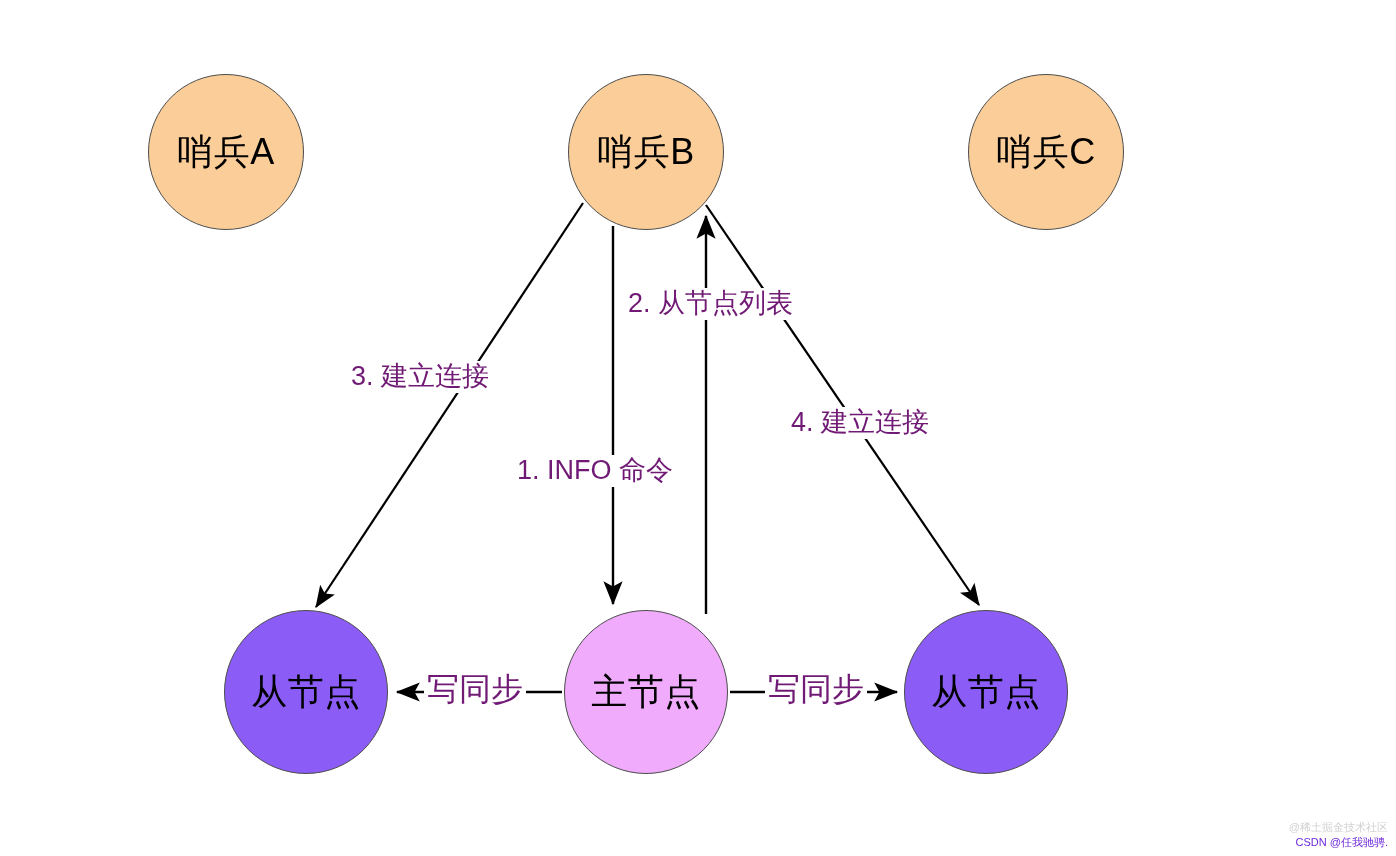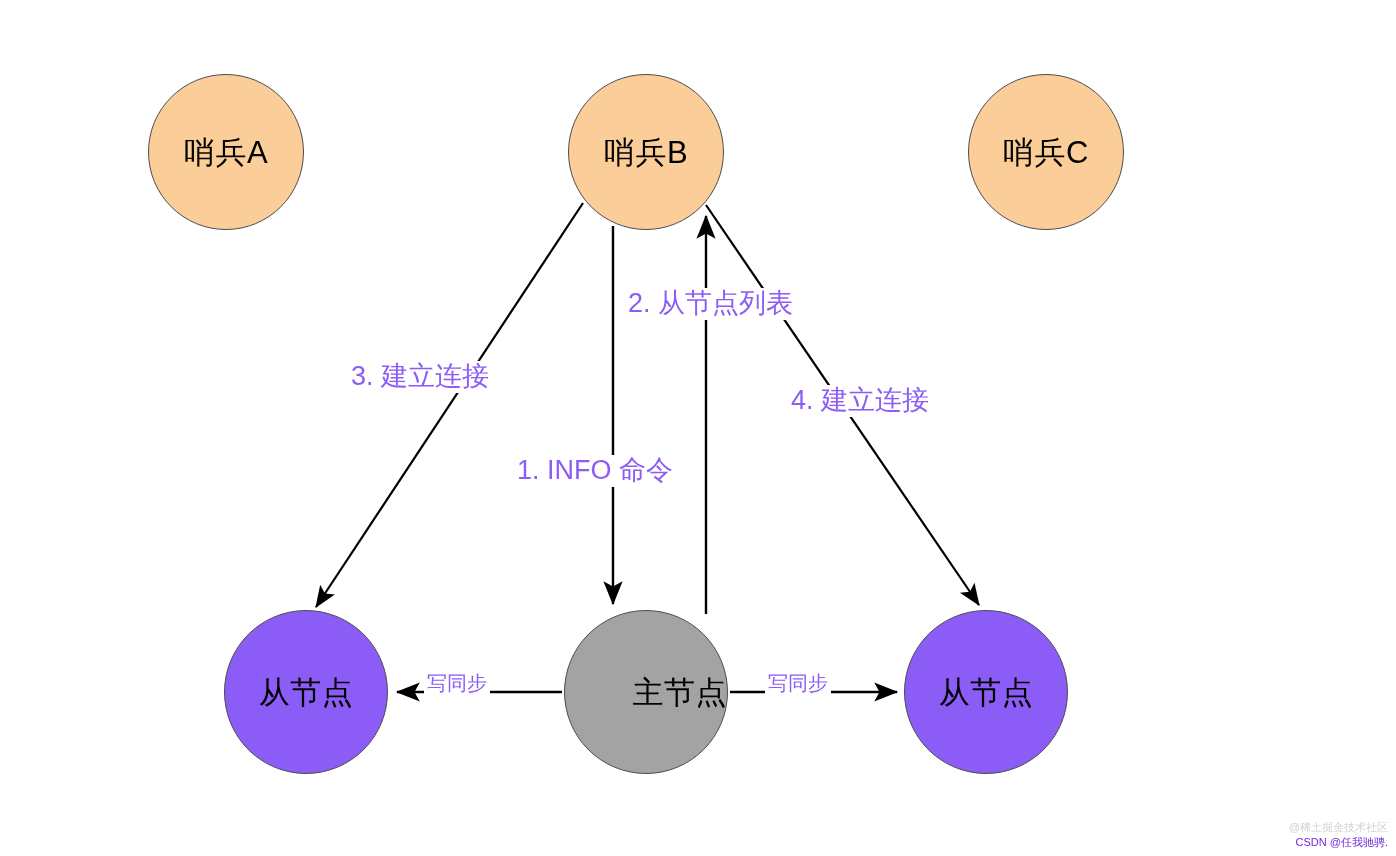--- a/index.html
+++ b/index.html
@@ -36,40 +36,39 @@
     color: #000000;
     line-height: 1;
   }
   .node-sentinel {
     background: #fbcd99;
   }
   .node-replica {
     background: #8b5cf6;
   }
   .node-master {
-    background: #a3a3a3;
-    justify-content: flex-end;
+    background: #f0abfc;
   }
   .node-label {
-    font-size: 31px;
+    font-size: 36px;
     letter-spacing: 0.5px;
     color: #000;
   }
   .edge-label {
     position: absolute;
     background: #ffffff;
-    color: #8b5cf6;
+    color: #701a75;
     font-size: 27px;
     line-height: 1.1;
     white-space: nowrap;
     padding: 1px 4px;
     box-sizing: border-box;
   }
   .edge-label.small {
-    font-size: 20px;
+    font-size: 32px;
     padding: 1px 3px;
   }
   .watermark {
     position: absolute;
     right: 8px;
     bottom: 6px;
     text-align: right;
     color: #d2d2d2;
     font-size: 11px;
     line-height: 1.35;
@@ -128,21 +127,21 @@
   <div class="node node-replica" style="left:904px; top:610px; width:164px; height:164px;">
     <span class="node-label">从节点</span>
   </div>
 
   <div class="edge-label" style="left:489px; top:455px;margin-left:24px;">1. INFO 命令</div>
 
   <div class="edge-label" style="left:624px; top:288px;">2. 从节点列表</div>
 
   <div class="edge-label" style="left:347px; top:361px;">3. 建立连接</div>
 
-  <div class="edge-label" style="left:787px; top:385px;">4. 建立连接</div>
+  <div class="edge-label" style="left:787px; top:407px;">4. 建立连接</div>
 
   <div class="edge-label small" style="left:424px; top:671px;">写同步</div>
 
   <div class="edge-label small" style="left:765px; top:671px;">写同步</div>
 
   <div class="watermark">
     <div class="wm-line1">@稀土掘金技术社区</div>
     <div class="wm-line2">CSDN @任我驰骋.</div>
   </div>
 

